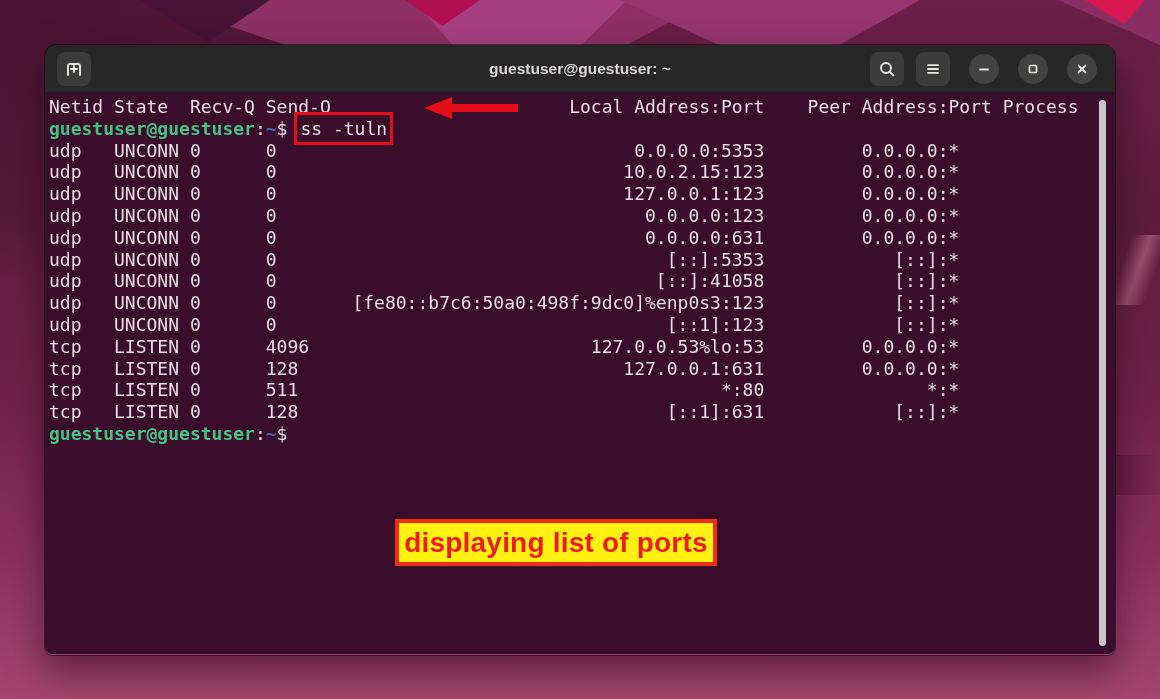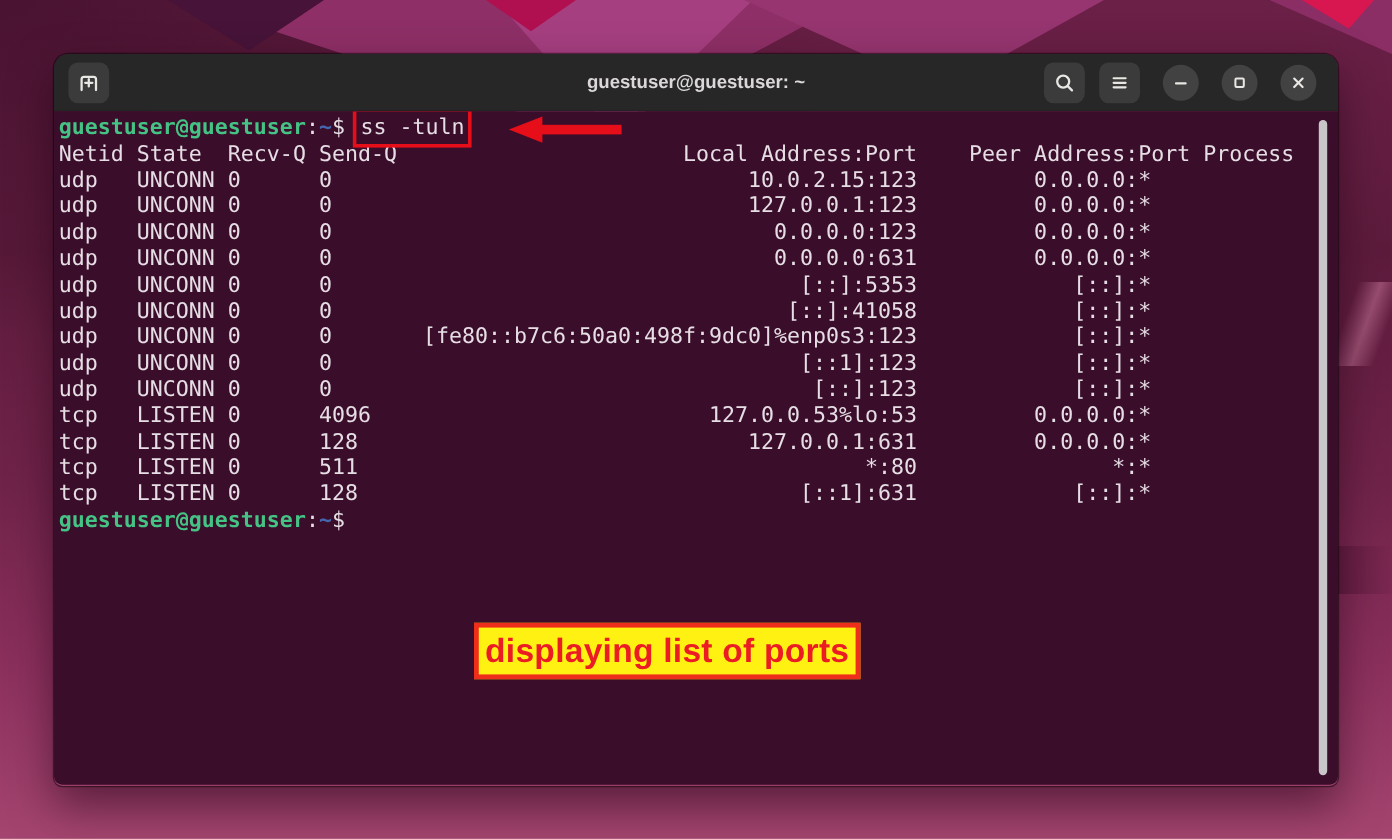--- a/index.html
+++ b/index.html
@@ -140,31 +140,31 @@
             <line x1="4.5" y1="4.5" x2="11.5" y2="11.5"></line>
               <line x1="11.5" y1="4.5" x2="4.5" y2="11.5"></line>
           </svg>
         </span>
       </button>
     </div>
   </div>
 
   <div class="term-body">
     <div class="termlines" id="term-lines">
+        <div class="tline">Netid State  Recv-Q Send-Q                      Local Address:Port    Peer Address:Port Process</div>
         <div class="tline"><span class="green">guestuser@guestuser</span><span>:</span><span class="blue">~</span><span>$</span><span class="cmdbox">ss -tuln</span></div>
-        <div class="tline">Netid State  Recv-Q Send-Q                      Local Address:Port    Peer Address:Port Process</div>
+        <div class="tline">udp   UNCONN 0      0                                 0.0.0.0:5353         0.0.0.0:*</div>
         <div class="tline">udp   UNCONN 0      0                                10.0.2.15:123         0.0.0.0:*</div>
         <div class="tline">udp   UNCONN 0      0                                127.0.0.1:123         0.0.0.0:*</div>
         <div class="tline">udp   UNCONN 0      0                                  0.0.0.0:123         0.0.0.0:*</div>
         <div class="tline">udp   UNCONN 0      0                                  0.0.0.0:631         0.0.0.0:*</div>
         <div class="tline">udp   UNCONN 0      0                                    [::]:5353            [::]:*</div>
         <div class="tline">udp   UNCONN 0      0                                   [::]:41058            [::]:*</div>
         <div class="tline">udp   UNCONN 0      0       [fe80::b7c6:50a0:498f:9dc0]%enp0s3:123            [::]:*</div>
         <div class="tline">udp   UNCONN 0      0                                    [::1]:123            [::]:*</div>
-        <div class="tline">udp   UNCONN 0      0                                     [::]:123            [::]:*</div>
         <div class="tline">tcp   LISTEN 0      4096                          127.0.0.53%lo:53         0.0.0.0:*</div>
         <div class="tline">tcp   LISTEN 0      128                              127.0.0.1:631         0.0.0.0:*</div>
         <div class="tline">tcp   LISTEN 0      511                                       *:80               *:*</div>
         <div class="tline">tcp   LISTEN 0      128                                  [::1]:631            [::]:*</div>
         <div class="tline"><span class="green">guestuser@guestuser</span><span>:</span><span class="blue">~</span><span>$</span></div>
       </div>
     <div class="arrow">
       <span class="head"></span>
       <span class="shaft"></span>
     </div>

